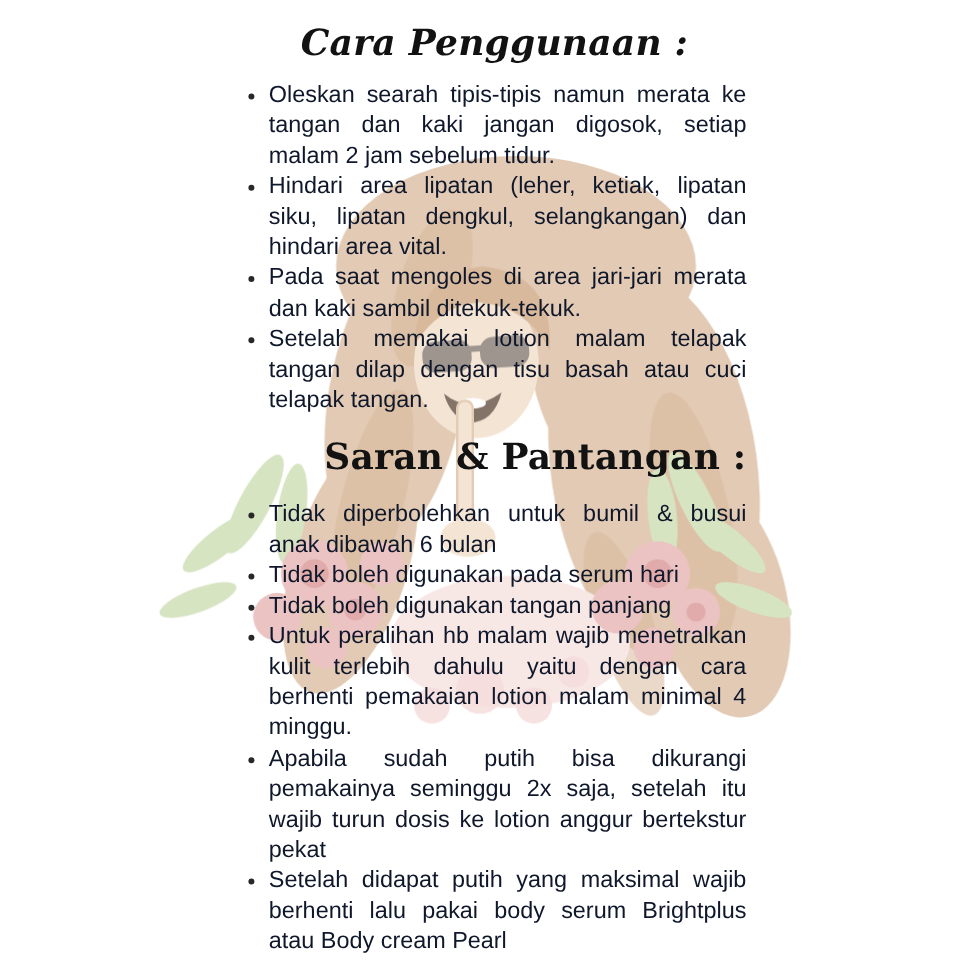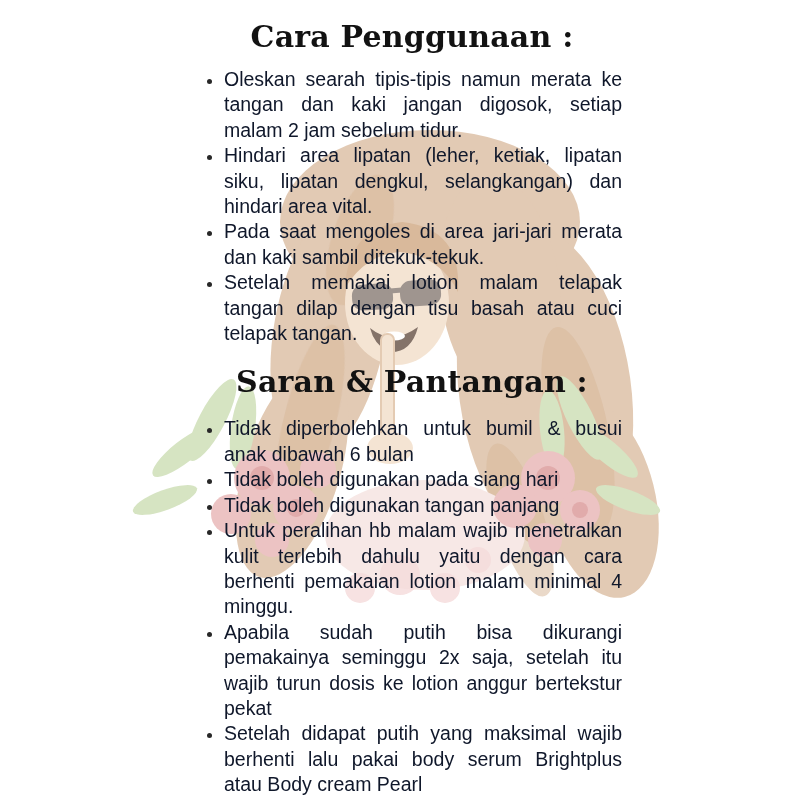--- a/index.html
+++ b/index.html
@@ -26,22 +26,22 @@
   }
   h1.section-heading {
     font-family: "DejaVu Serif", "Liberation Serif", serif;
     font-weight: 700;
     font-size: 30px;
     line-height: 36px;
     color: #121212;
     text-align: center;
     letter-spacing: 0.2px;
   }
-  h1.first { margin-top: 19px; }
-  h1.second { margin-top: 18px; }
+  h1.first { margin-top: 19px; font-style: italic; }
+  h1.second { margin-top: 18px; text-align: right; }
   ul.bullet-list {
     margin: 12px 0 0 0;
     padding-left: 22px;
     list-style: disc outside;
   }
   ul.second-list { margin-top: 16px; }
   ul.bullet-list li {
     font-size: 19.5px;
     line-height: 25.4px;
     color: #0f172a;
@@ -142,21 +142,21 @@
       <li>Oleskan searah tipis-tipis namun merata ke tangan dan kaki jangan digosok, setiap malam 2 jam sebelum tidur.</li>
       <li>Hindari area lipatan (leher, ketiak, lipatan siku, lipatan dengkul, selangkangan) dan hindari area vital.</li>
       <li>Pada saat mengoles di area jari-jari merata dan kaki sambil ditekuk-tekuk.</li>
       <li>Setelah memakai lotion malam telapak tangan dilap dengan tisu basah atau cuci telapak tangan.</li>
     </ul>
 
     <h1 class="section-heading second">Saran &amp; Pantangan :</h1>
 
     <ul class="bullet-list second-list">
       <li>Tidak diperbolehkan untuk bumil &amp; busui anak dibawah 6 bulan</li>
-      <li>Tidak boleh digunakan pada siang hari</li>
+      <li>Tidak boleh digunakan pada serum hari</li>
       <li>Tidak boleh digunakan tangan panjang</li>
       <li>Untuk peralihan hb malam wajib menetralkan kulit terlebih dahulu yaitu dengan cara berhenti pemakaian lotion malam minimal 4 minggu.</li>
       <li>Apabila sudah putih bisa dikurangi pemakainya seminggu 2x saja, setelah itu wajib turun dosis ke lotion anggur bertekstur pekat</li>
       <li>Setelah didapat putih yang maksimal wajib berhenti lalu pakai body serum Brightplus atau Body cream Pearl</li>
     </ul>
 
   </div>
 </div>
 
 </body></html>

